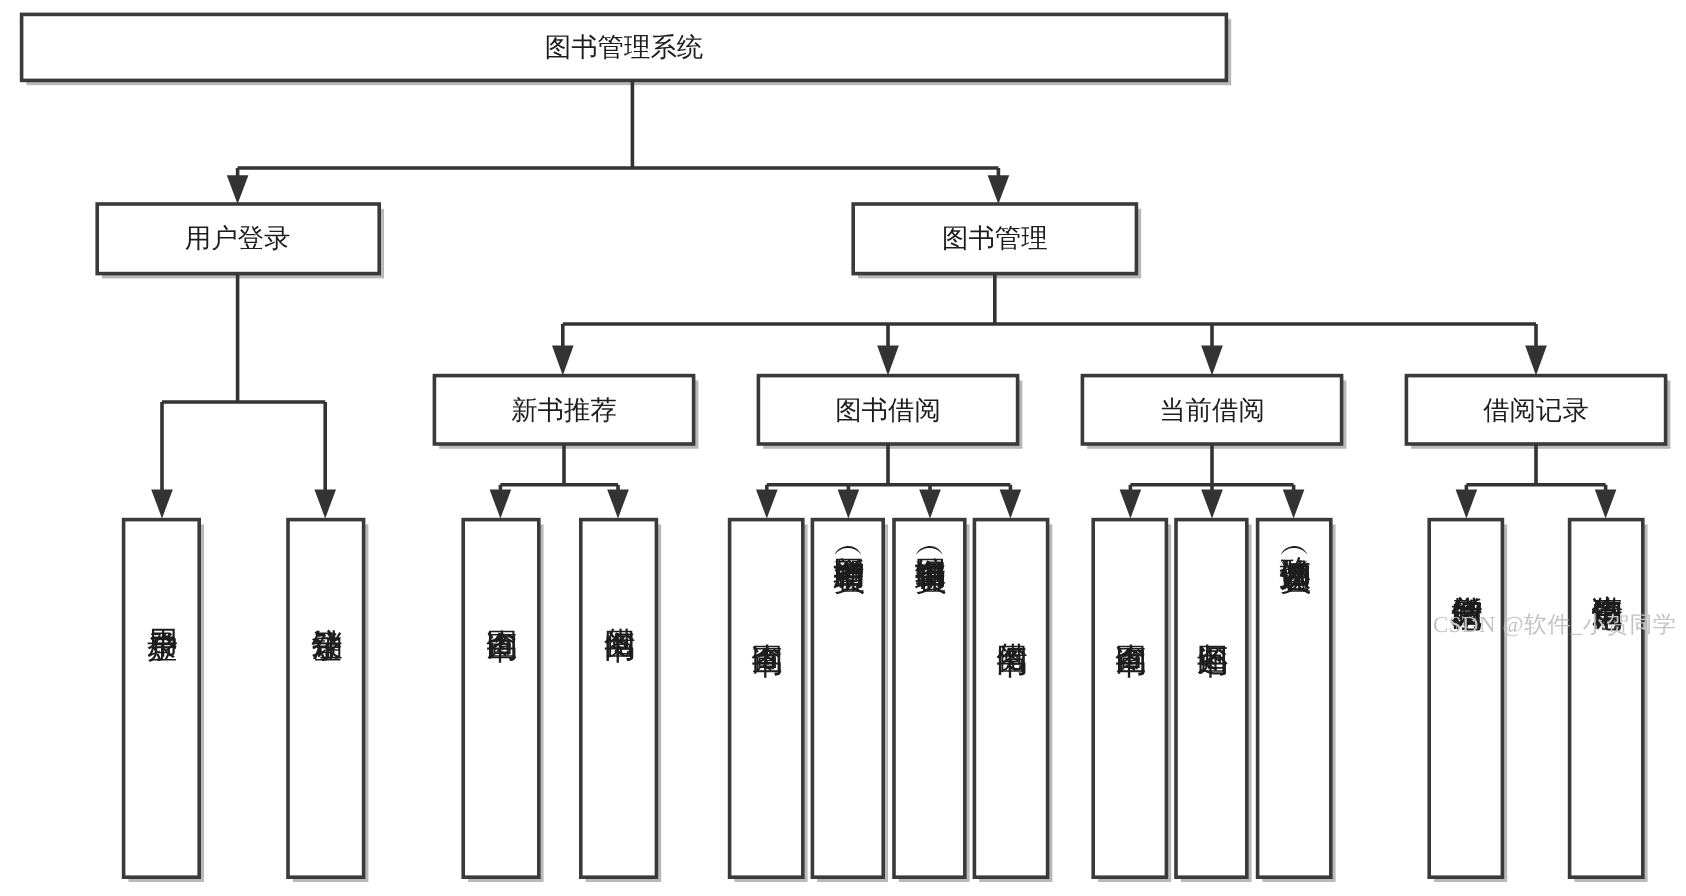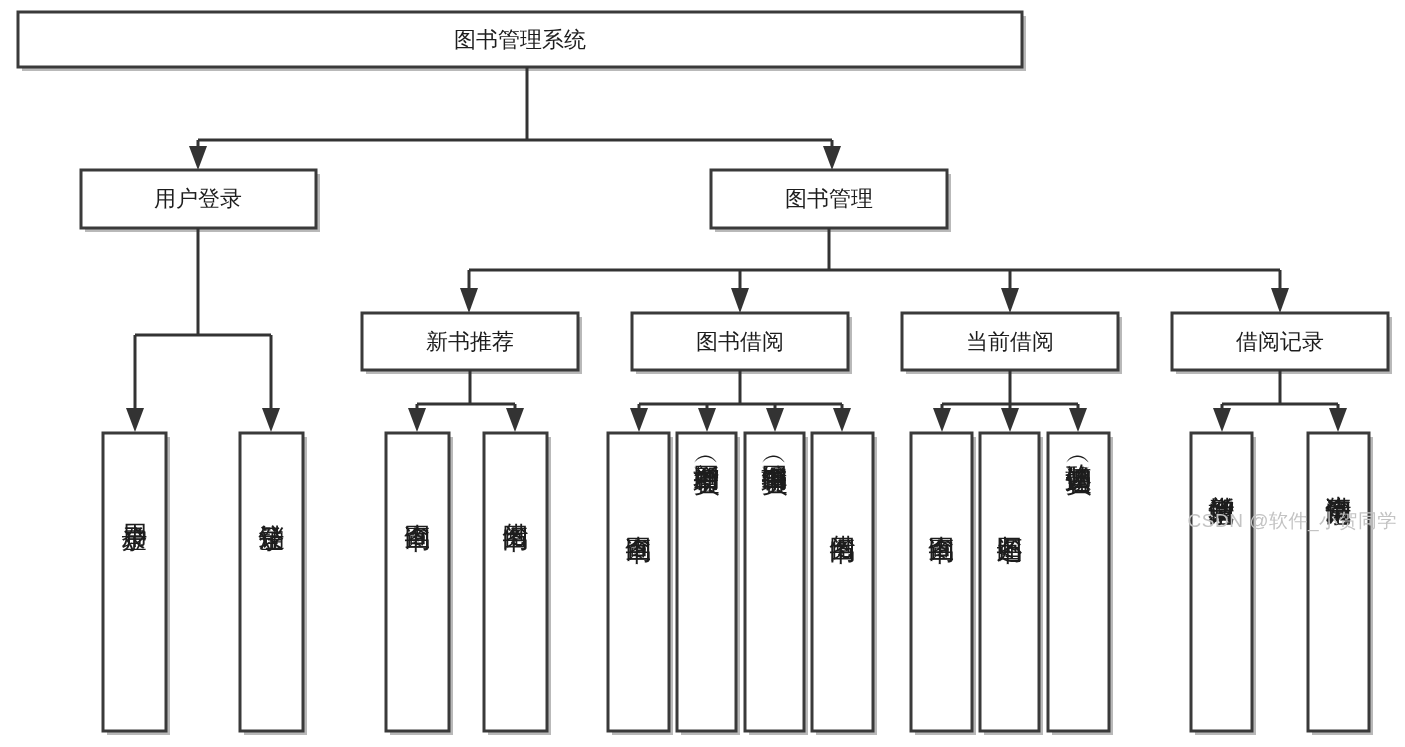--- a/index.html
+++ b/index.html
@@ -65,21 +65,21 @@
     line-height: 1.04;
     letter-spacing: 1px;
     color: #1d1d1d;
     white-space: nowrap;
     text-align: left;
   }
   .watermark {
     position: absolute;
     right: 8px;
     bottom: 4px;
-    font-family: Liberation Sans, sans-serif;
+    font-family: Liberation Serif, serif;
     font-size: 19px;
     color: #c3c3c3;
     letter-spacing: 0.5px;
     white-space: nowrap;
   }
 </style>
 </head>
 <body>
 
 <div id="diagram-root">

